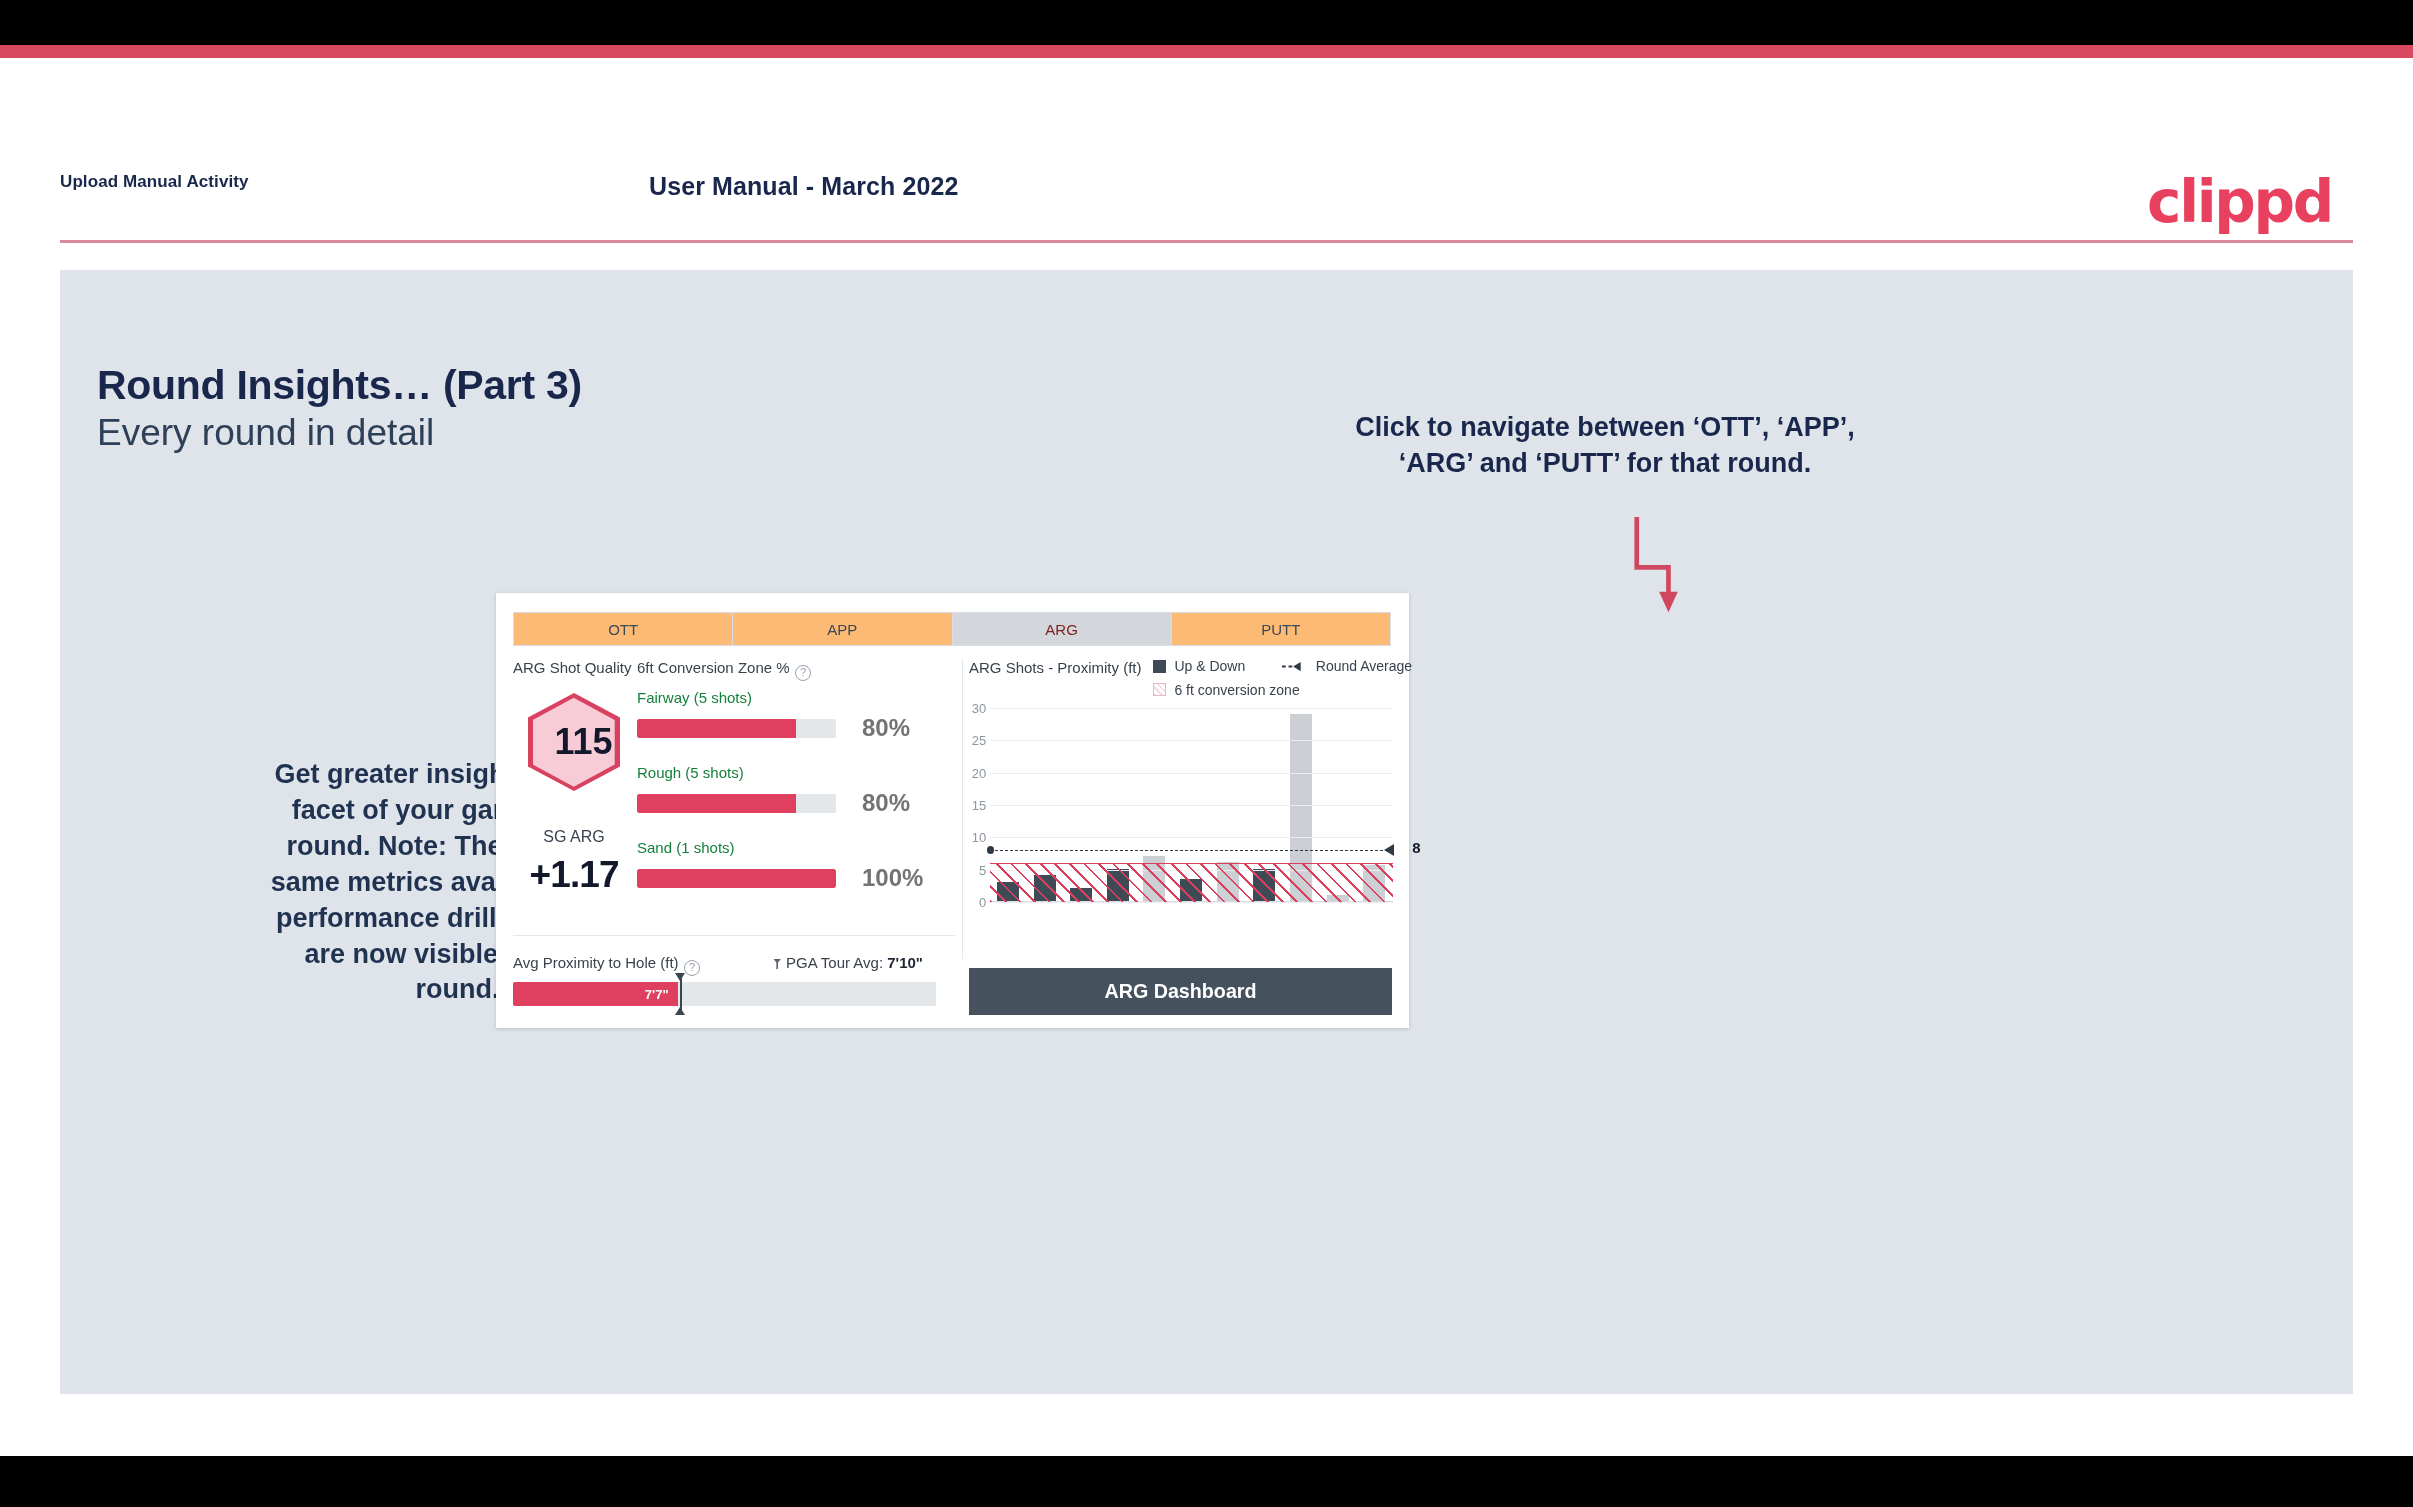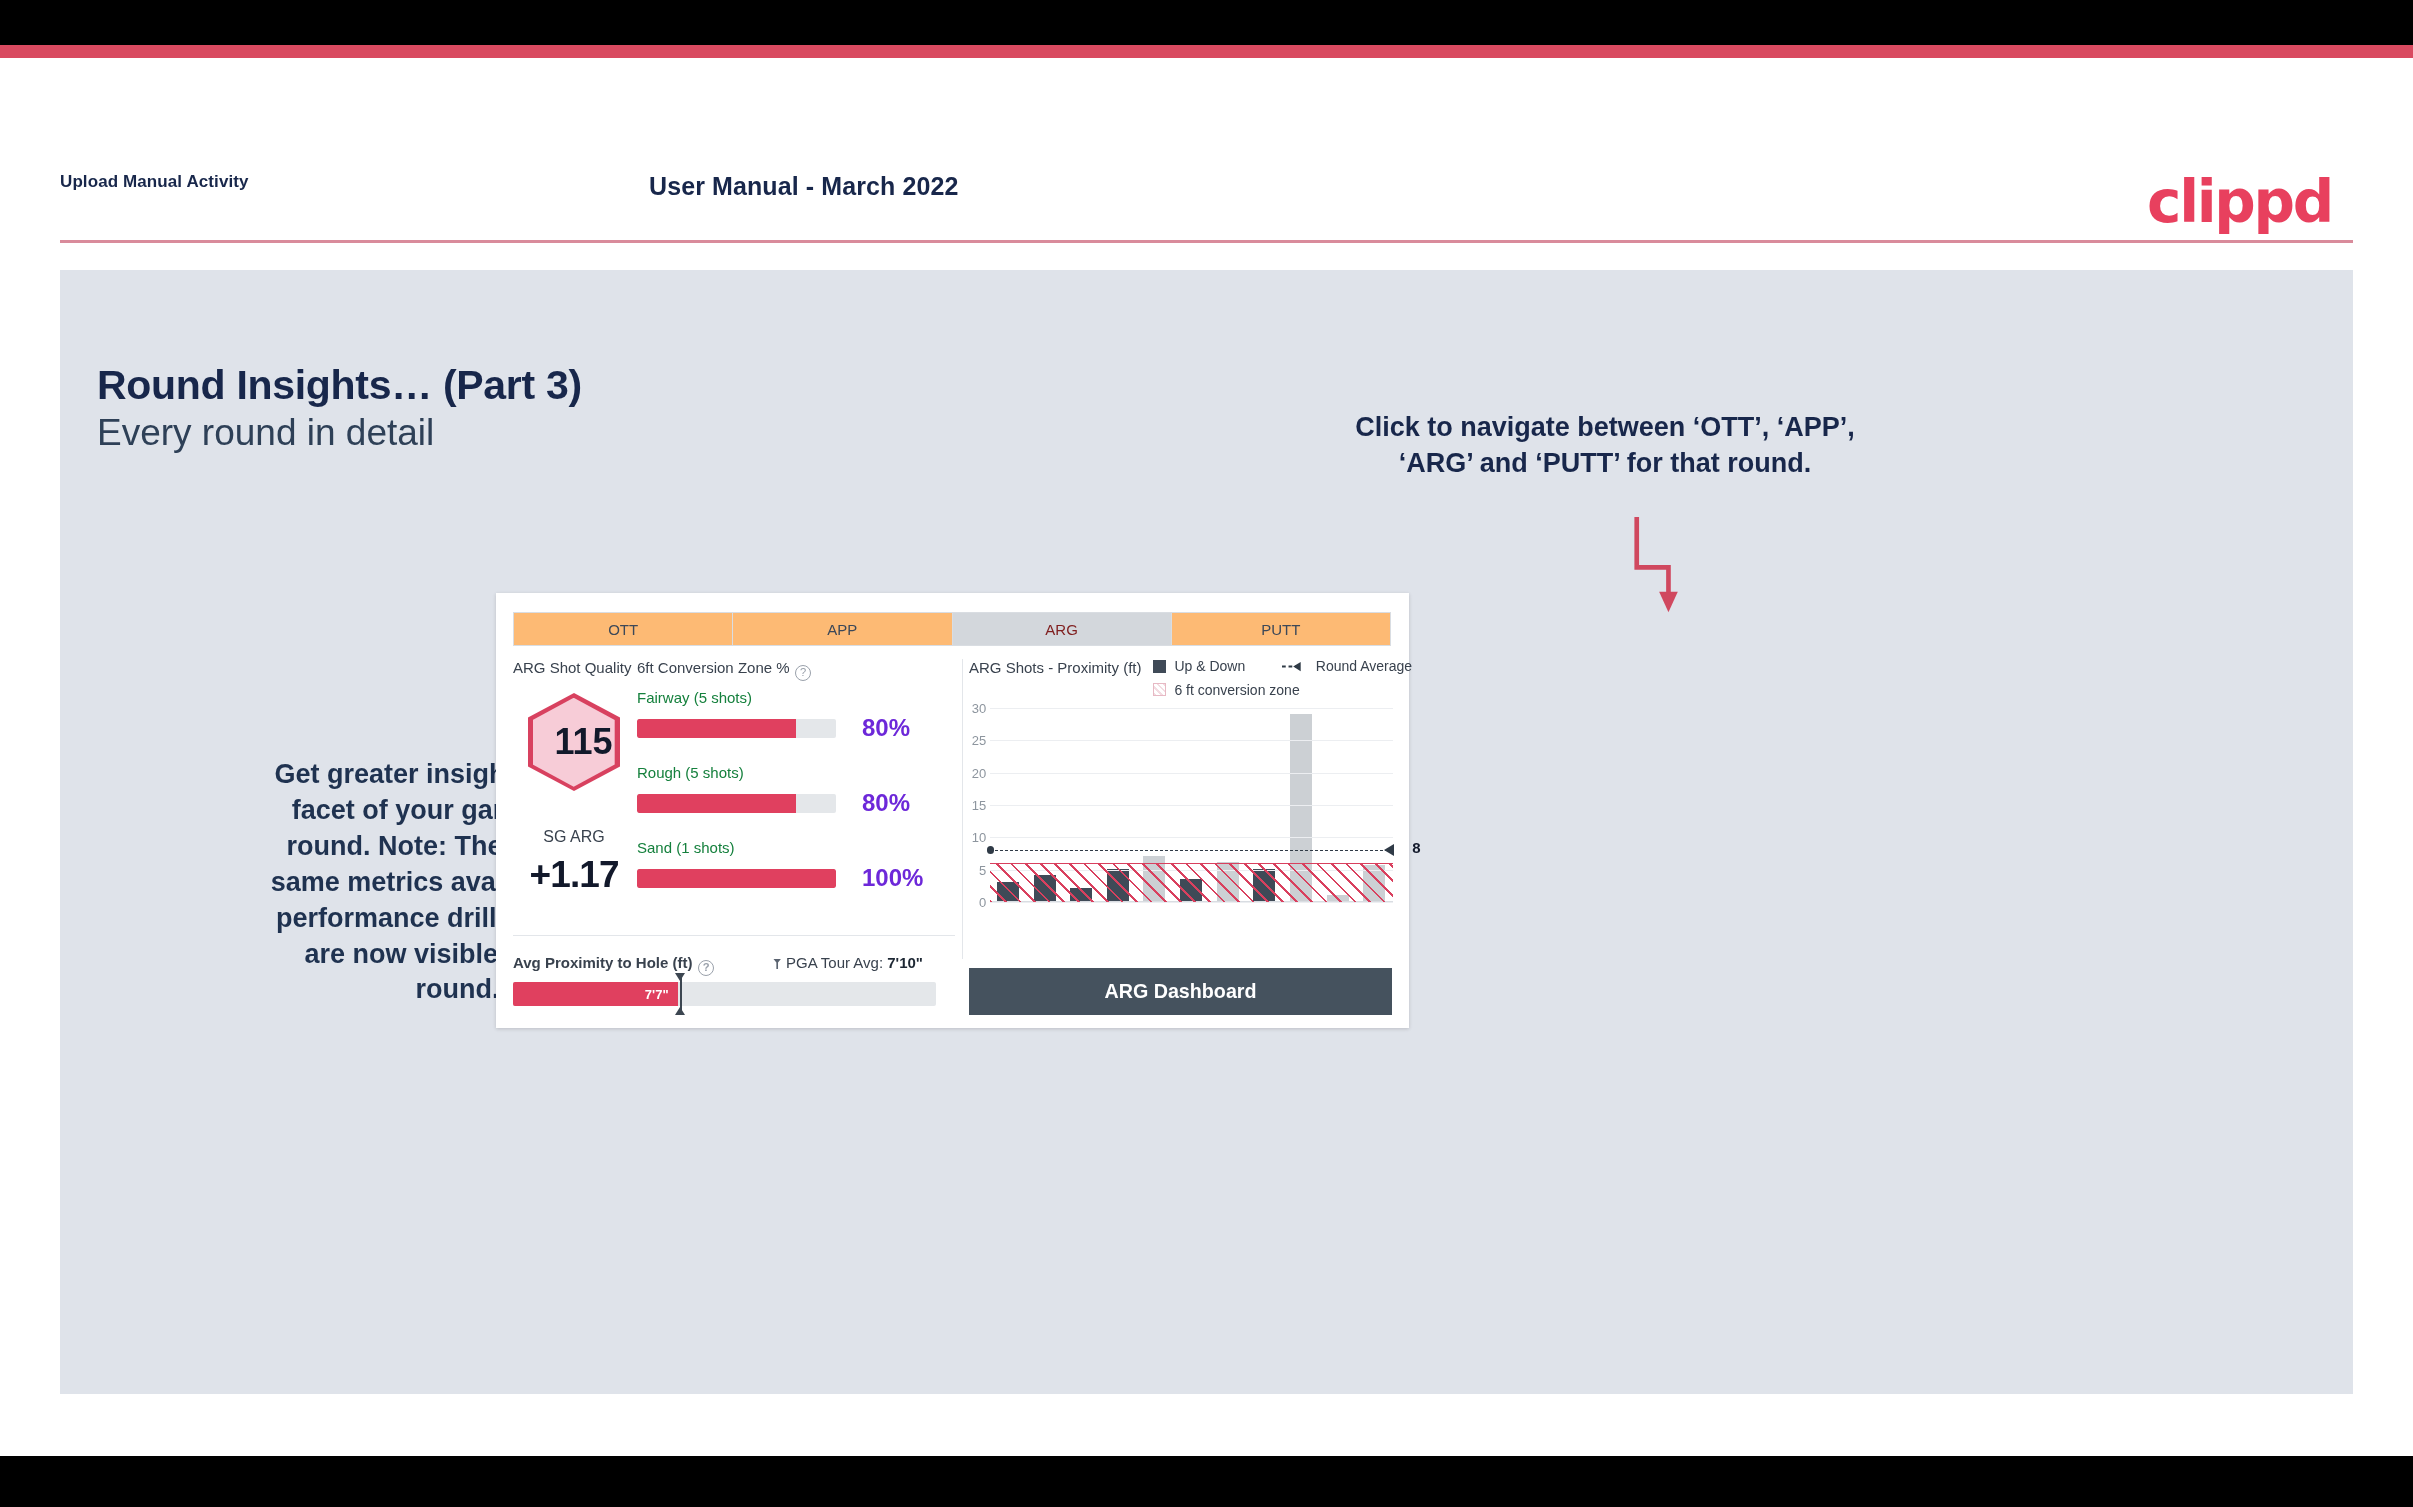--- a/index.html
+++ b/index.html
@@ -149,25 +149,25 @@
 
   .conv-row { position: absolute; left: 124px; width: 323px; }
   .conv-name { font-size: 15px; color: #15803d; margin-bottom: 8.4px; }
   .conv-bar-line { display: flex; align-items: center; }
   .conv-track {
     width: 199px; height: 19px; background: #e4e7ea; border-radius: 1.9px; overflow: hidden;
   }
   .conv-fill { height: 100%; background: #e0405f; border-radius: 1.9px 0 0 1.9px; }
   .conv-fill.full { border-radius: 1.9px; }
   .conv-pct {
-    margin-left: 26px; font-size: 24px; font-weight: 700; color: #6d28d9;
-  }
-
-  
-  .prox-label { position: absolute; left: 17px; top: 295px; font-size: 15px; color: #39424e; font-weight: bold; }
+    margin-left: 26px; font-size: 24px; font-weight: 700; color: #737373;
+  }
+
+  
+  .prox-label { position: absolute; left: 17px; top: 295px; font-size: 15px; color: #39424e; }
   .prox-pga  { position: absolute; left: 277px; top: 295px; font-size: 15px; color: #39424e; }
   .prox-pga b { font-weight: 700; color: #1d2733; }
   .tee-icon { display:inline-block; width:8.4px; height:12px; vertical-align:-1.9px; margin-right:4.7px; }
   .prox-bar {
     position: absolute; left: 17px; top: 323px;
     width: 423px; height: 24px; background: #e4e7ea; border-radius: 1.9px;
   }
   .prox-fill {
     position: absolute; left: 0; top: 0; height: 24px;
     background: #e0405f; border-radius: 1.9px 0 0 1.9px;

